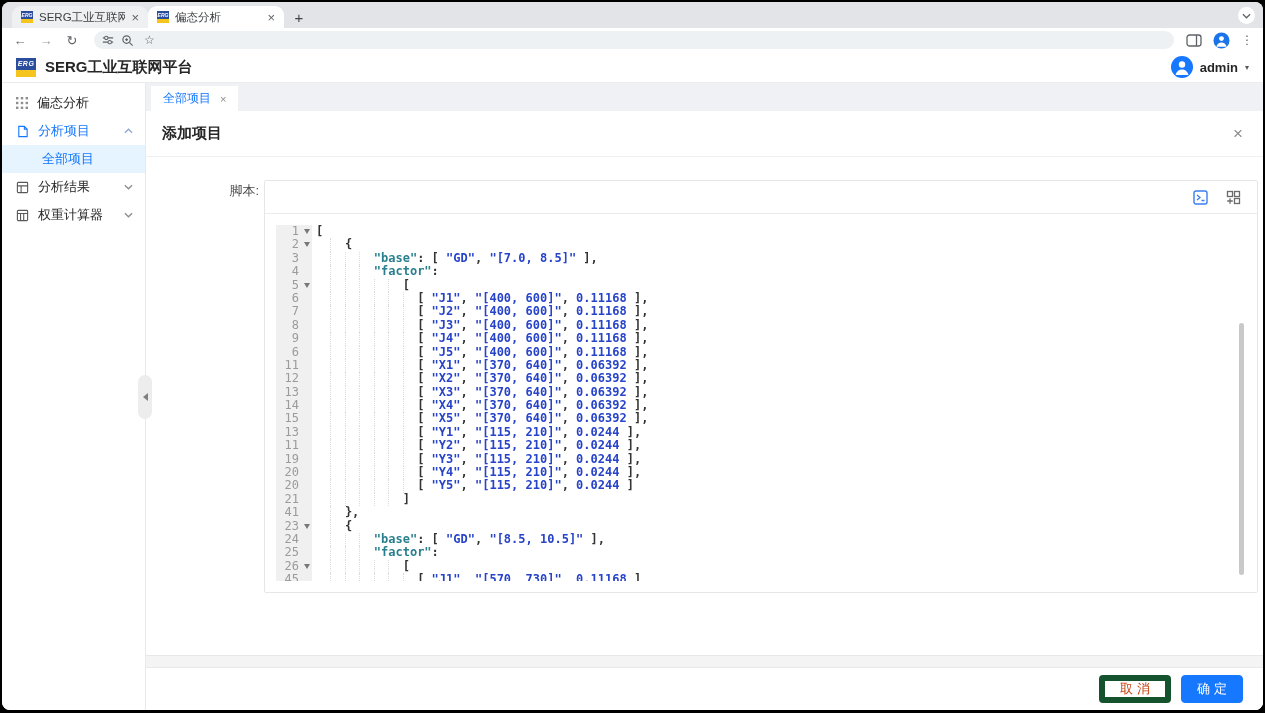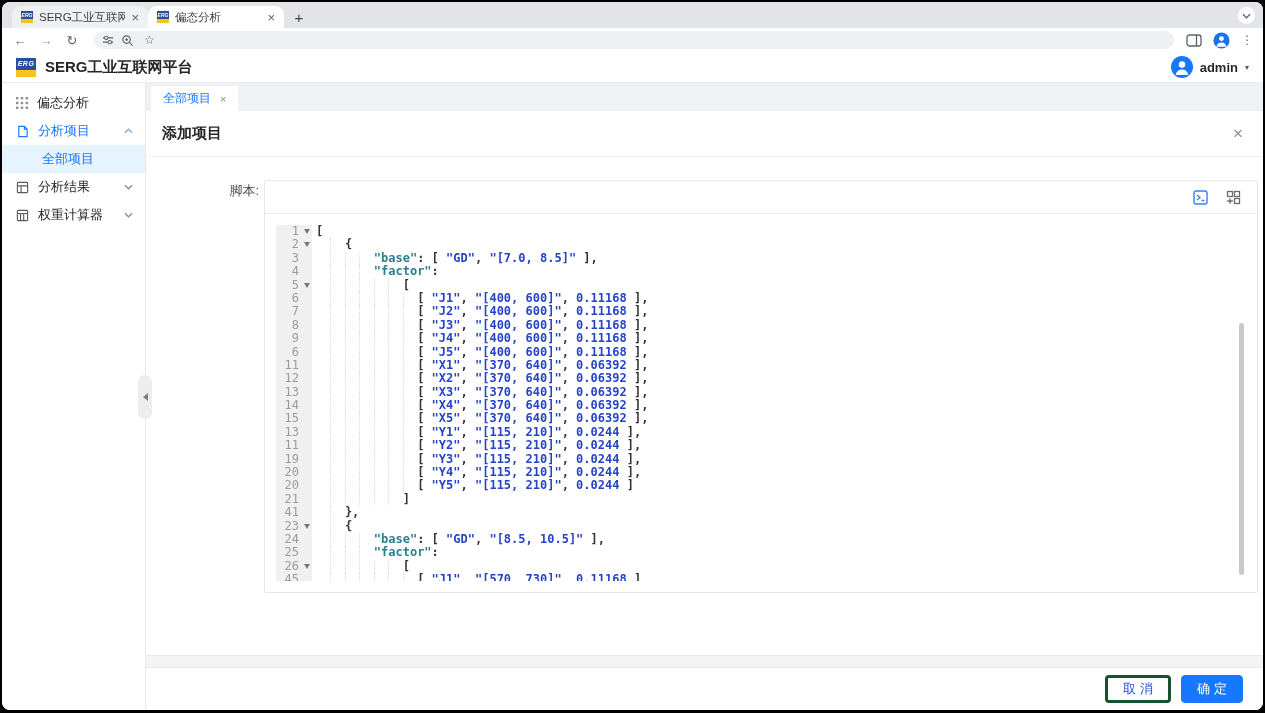--- a/index.html
+++ b/index.html
@@ -77,21 +77,21 @@
   .crow .g{width:36px;flex:none;background:#f0f0f0;color:#9b9b9b;text-align:right;padding-right:13px;box-sizing:border-box;position:relative;font-weight:normal;}
   .crow .g .fold{position:absolute;right:2px;top:4px;width:0;height:0;border-left:3.5px solid transparent;border-right:3.5px solid transparent;border-top:5px solid #787878;}
   .crow .c{white-space:pre;position:relative;padding-left:4px;flex:1;}
   .crow .c .gd{position:absolute;top:0;bottom:0;width:0;border-left:1px dotted #dcdcdc;}
 
   .desc-ta{width:100%;height:60px;border:1px solid #e6e6e6;border-radius:2px;box-sizing:border-box;resize:none;outline:none;font-family:"Liberation Sans",sans-serif;font-size:13px;padding:6px 8px;color:#333;display:block;}
 
   .gap-band{position:absolute;left:0;right:0;bottom:42px;height:12px;background:#f4f4f5;border-top:1px solid #e8e8e8;z-index:5;}
   .pfooter{position:absolute;left:0;right:0;bottom:0;height:42px;background:#fff;border-top:1px solid #e9e9e9;display:flex;align-items:center;justify-content:flex-end;gap:10px;padding-right:20px;z-index:6;}
   .btn{height:28px;border-radius:4px;font-size:13px;letter-spacing:4px;padding:0 11px 0 15px;display:flex;align-items:center;box-sizing:border-box;}
-  .btn.ghost{background:#fff;border:3px solid #14532d;color:#1d4ed8;}
+  .btn.ghost{background:#fff;border:6px solid #14532d;color:#c2410c;}
   .btn.primary{background:#1677ff;border:1px solid #1677ff;color:#fff;}
 
   .pagescroll{position:absolute;right:19px;top:321px;width:5px;height:252px;background:#c9c9c9;border-radius:3px;z-index:9;}
 </style>
 </head>
 <body>
 
 <div class="window">
 
   <div class="tabstrip">

